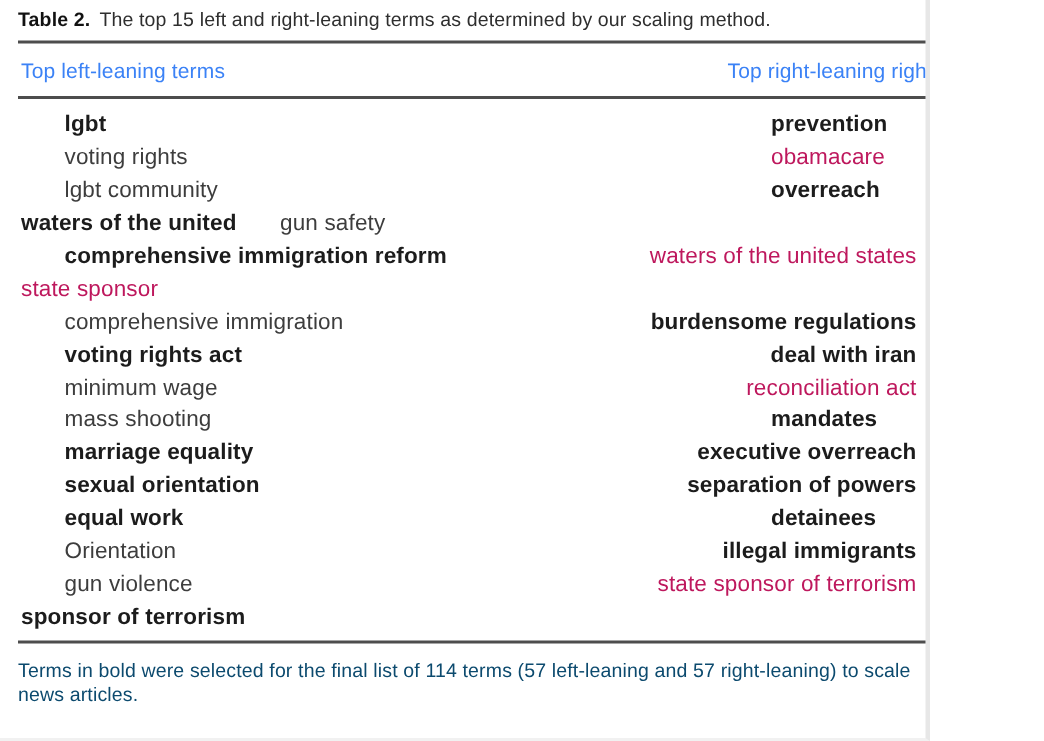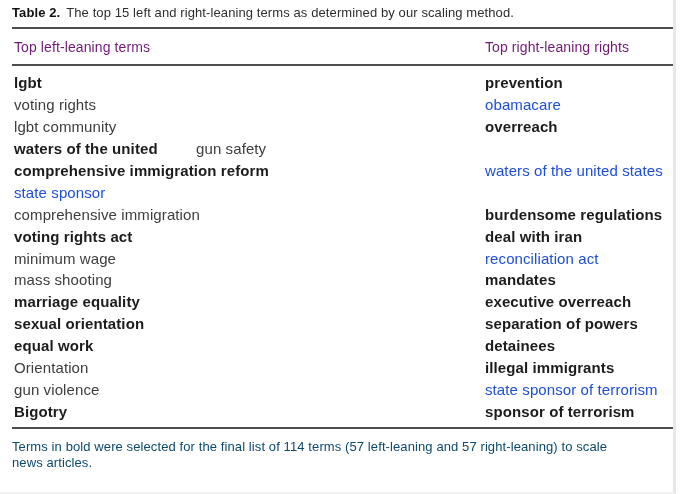--- a/index.html
+++ b/index.html
@@ -1,19 +1,19 @@
 <!DOCTYPE html>
 <html><head>
 <meta charset="utf-8">
 <style>
   * { margin: 0; padding: 0; box-sizing: border-box; }
   html, body { background: #ffffff; }
   .page {
     position: relative;
-    width: 676px;
+    width: 620px;
     height: 494px;
     background: #ffffff;
     font-family: "Liberation Sans", "DejaVu Sans", sans-serif;
     padding: 4px 6px 0 12px;
     border-right: 3px solid #e7e7e7;
     border-bottom: 2px solid #f1f1f1;
     overflow: hidden;
     color: #3d3d3d;
   }
   .caption {
@@ -32,38 +32,38 @@
     width: 678px;
     height: 2px;
     background: #4d4d4d;
   }
   .rule-light { height: 2px; }
   .header-row {
     display: flex;
     width: 678px;
     padding: 10px 0 9px 2px;
     font-size: 14px;
-    color: #701a75;
+    color: #3b82f6;
     letter-spacing: 0.1px;
   }
   .header-cell-left { width: 471px; }
   .header-cell-right { flex: 1; }
   .tbody {
     padding: 6px 0 5px 2px;
   }
   .row {
     display: flex;
     height: 21.9px;
     align-items: center;
     font-size: 15px;
     letter-spacing: 0.1px;
   }
   .cell { white-space: nowrap; }
-  .cell-left { width: 471px; color: #3d3d3d; }
-  .cell-right { flex: 1; color: #1d4ed8; }
+  .cell-left { width: 471px; color: #3d3d3d; margin-left: 29px; }
+  .cell-right { flex: 1; color: #be185d; }
   .cell.bold { font-weight: bold; color: #1c1c1c; }
   .footnote {
     margin-top: 10px;
     font-size: 13px;
     line-height: 16px;
     color: #0c4a6e;
     letter-spacing: 0.1px;
   }
 </style>
 </head>
@@ -138,21 +138,20 @@
       </div>
       <div class="row">
         <div class="cell cell-left">Orientation</div>
         <div class="cell cell-right bold">illegal immigrants</div>
       </div>
       <div class="row">
         <div class="cell cell-left">gun violence</div>
         <div class="cell cell-right">state sponsor of terrorism</div>
       </div>
       <div class="row">
-        <div class="cell cell-left bold">Bigotry</div>
         <div class="cell cell-right bold">sponsor of terrorism</div>
       </div>
     </div>
 
   <div class="rule rule-light"></div>
 
   <div class="footnote">
     <div>Terms in bold were selected for the final list of 114 terms (57 left-leaning and 57 right-leaning) to scale</div>
     <div>news articles.</div>
   </div>

